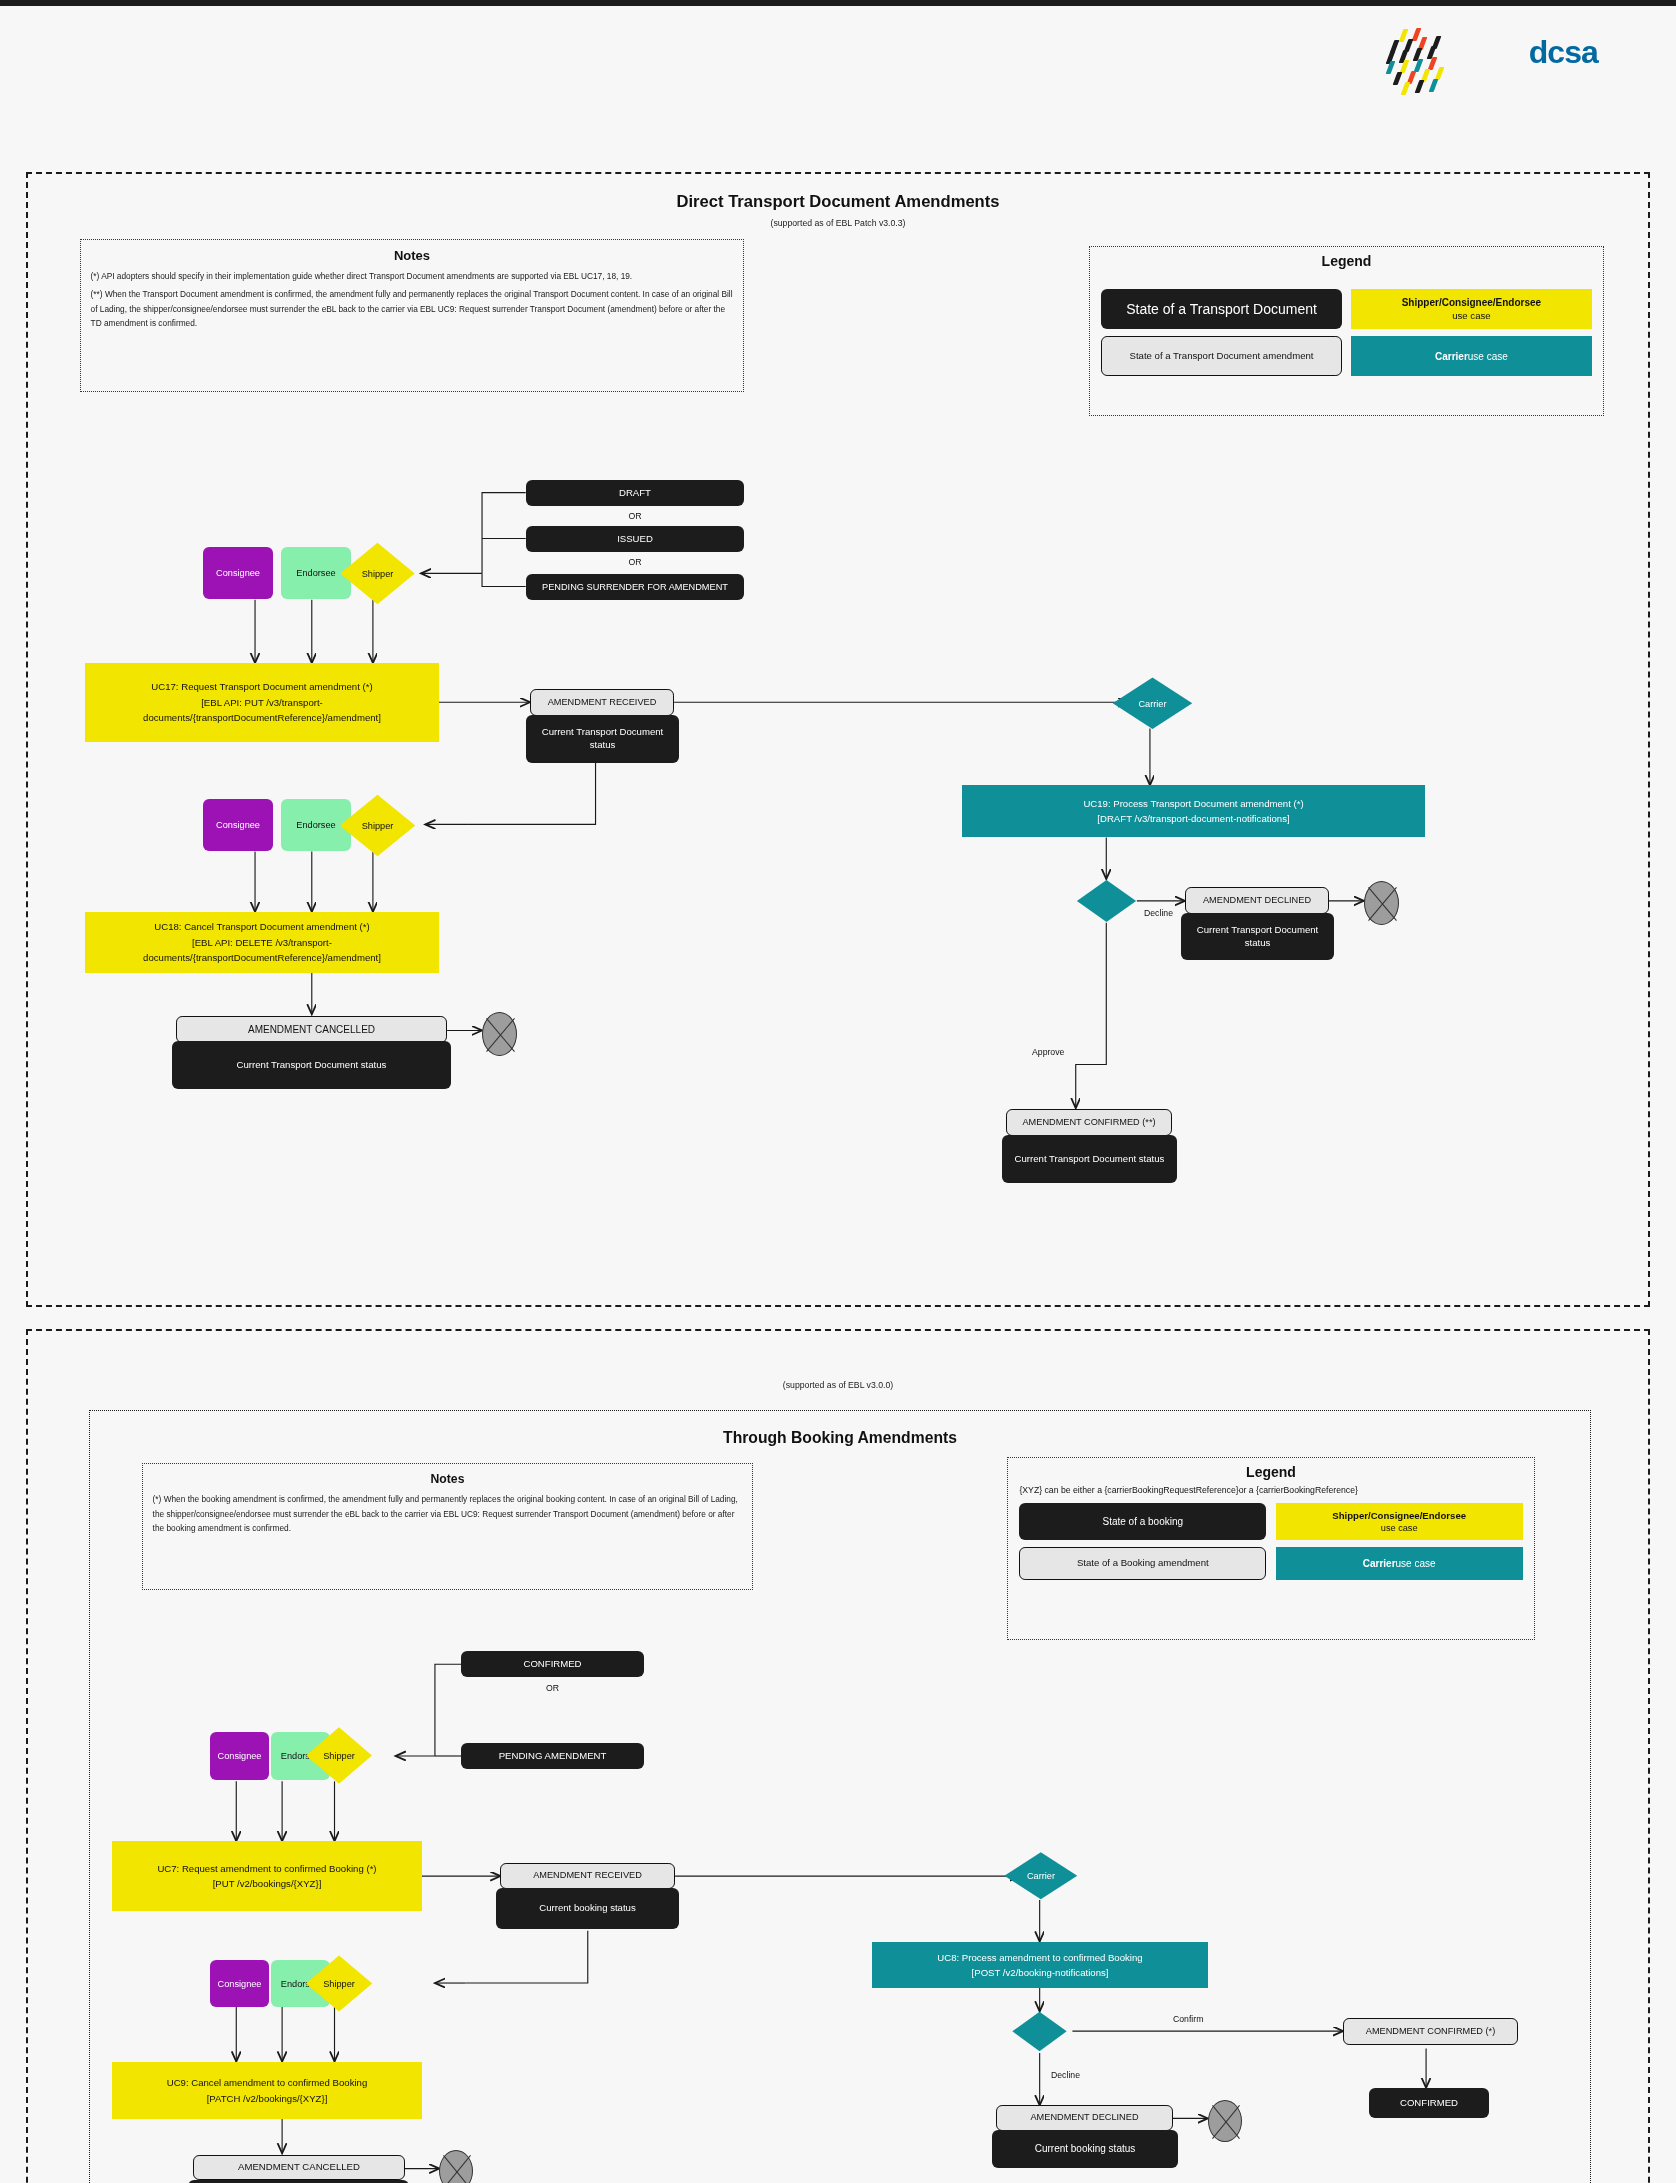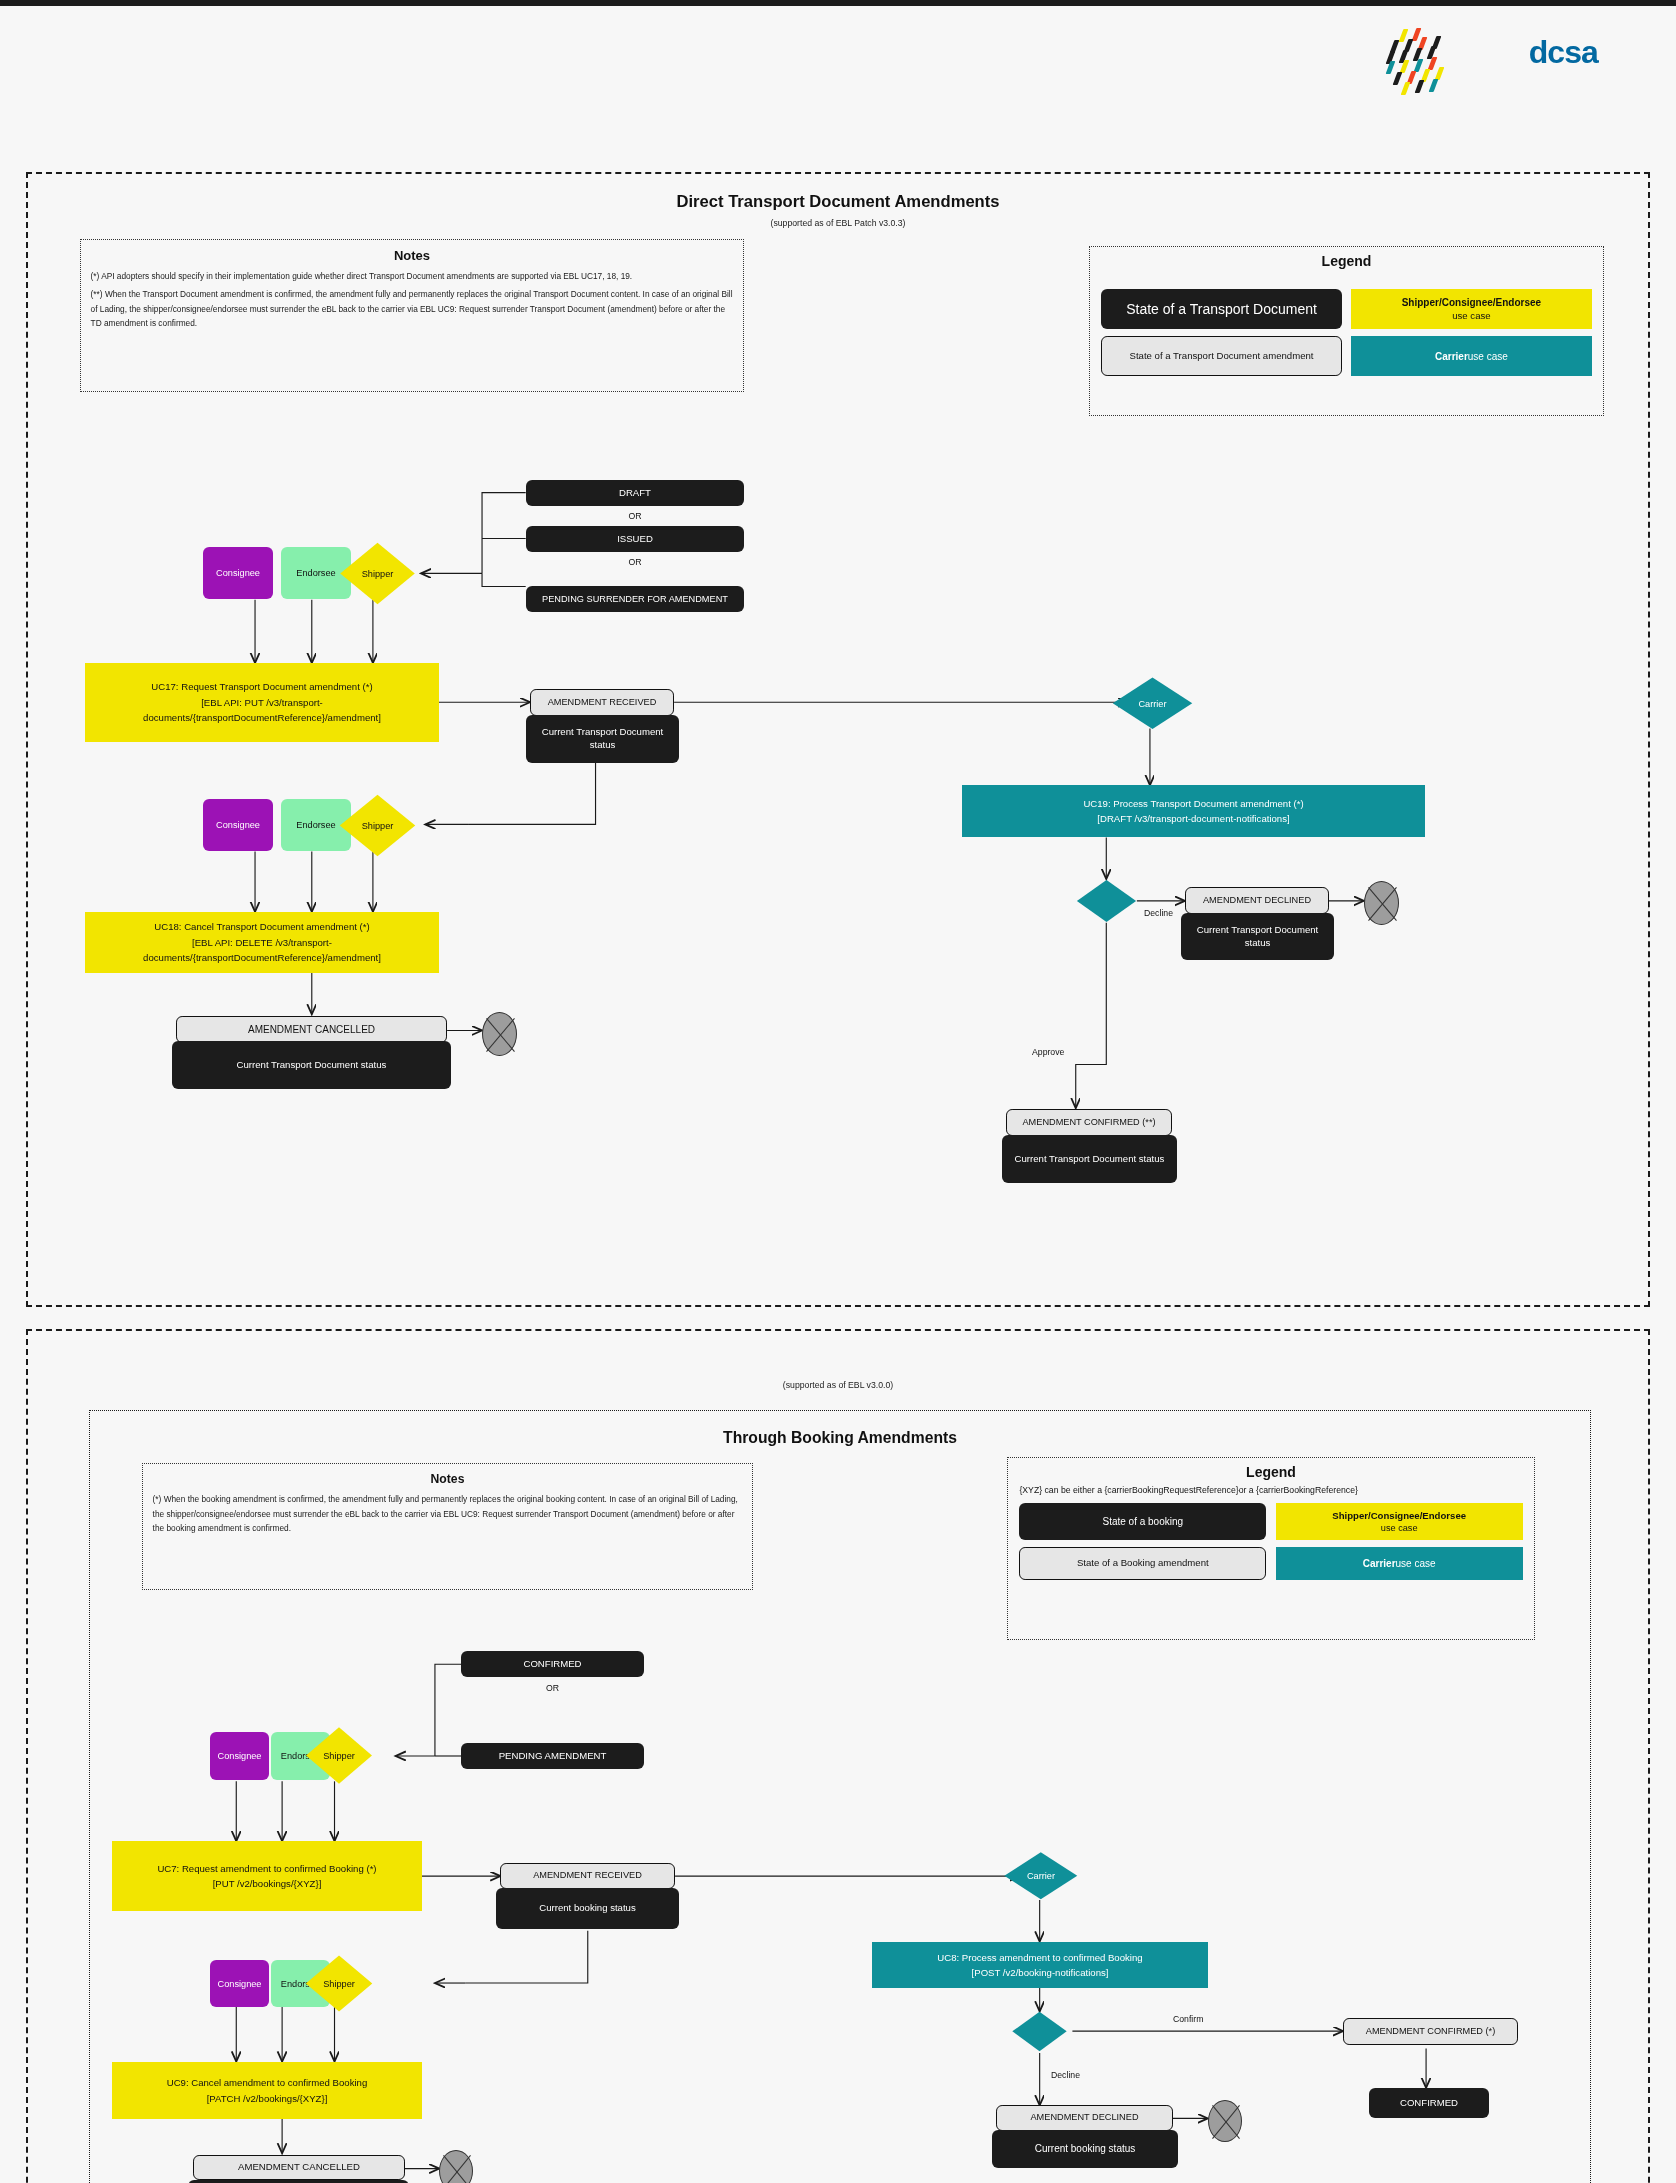--- a/index.html
+++ b/index.html
@@ -217,21 +217,21 @@
         <path d="M2980,1665 L3060,1665" marker-end="url(#ah)"></path>
 
         <path d="M2470,1715 L2470,2040 L2400,2040 L2400,2140" marker-end="url(#ah)"></path>
       </g>
     </svg>
 
     <div class="nb-black" style="position:absolute; left:498px; top:306px; width:218px; height:26px;">DRAFT</div>
     <div class="or-lbl" style="left:498px; top:337px; width:218px;">OR</div>
     <div class="nb-black" style="position:absolute; left:498px; top:352px; width:218px; height:26px;">ISSUED</div>
     <div class="or-lbl" style="left:498px; top:383px; width:218px;">OR</div>
-    <div class="nb-black" style="position:absolute; left:498px; top:412px; width:218px; height:26px; font-size:9.2px;">PENDING SURRENDER FOR AMENDMENT</div>
+    <div class="nb-black" style="position:absolute; left:498px; top:400px; width:218px; height:26px; font-size:9.2px;">PENDING SURRENDER FOR AMENDMENT</div>
 
     <div class="role role-consignee" style="position:absolute; left:175px; top:373px; width:70px; height:52px;">Consignee</div>
     <div class="role role-endorsee" style="position:absolute; left:253px; top:373px; width:70px; height:52px;">Endorsee</div>
     <div style="position:absolute; left:310px; top:367px; width:79px; height:65px;">
       <svg width="79" height="65" style="position:absolute;left:0;top:0;" viewBox="0 0 180 150">
           <polygon points="90,4 176,75 90,146 4,75" fill="#f2e500"></polygon>
         </svg>
       <div class="diamond" style="position:absolute; inset:0;">Shipper</div>
     </div>
 

